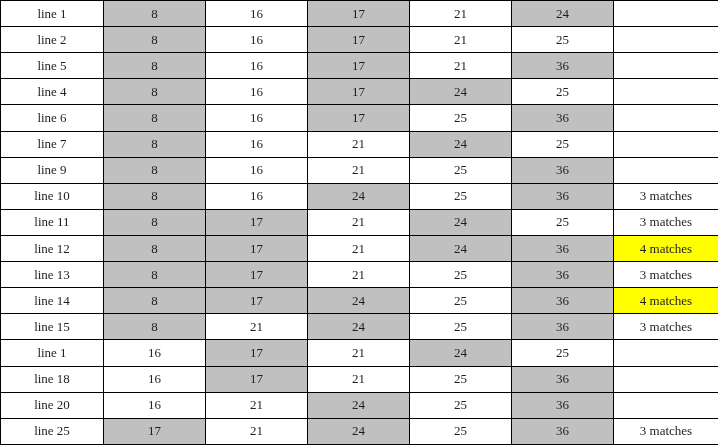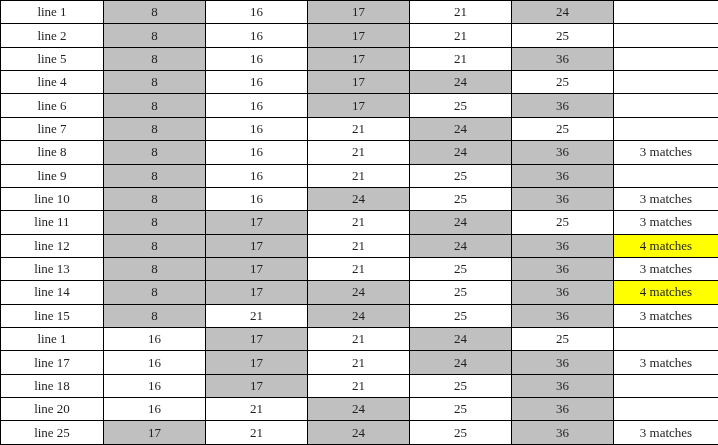--- a/index.html
+++ b/index.html
@@ -111,29 +111,20 @@
         <tr>
           <td>line 7</td>
           <td class="matched">8</td>
           <td>16</td>
           <td>21</td>
           <td class="matched">24</td>
           <td>25</td>
           <td></td>
         </tr>
         <tr>
-          <td>line 8</td>
-          <td class="matched">8</td>
-          <td>16</td>
-          <td>21</td>
-          <td class="matched">24</td>
-          <td class="matched">36</td>
-          <td>3 matches</td>
-        </tr>
-        <tr>
           <td>line 9</td>
           <td class="matched">8</td>
           <td>16</td>
           <td>21</td>
           <td>25</td>
           <td class="matched">36</td>
           <td></td>
         </tr>
         <tr>
           <td>line 10</td>
@@ -190,29 +181,20 @@
           <td>3 matches</td>
         </tr>
         <tr>
           <td>line 1</td>
           <td>16</td>
           <td class="matched">17</td>
           <td>21</td>
           <td class="matched">24</td>
           <td>25</td>
           <td></td>
-        </tr>
-        <tr>
-          <td>line 17</td>
-          <td>16</td>
-          <td class="matched">17</td>
-          <td>21</td>
-          <td class="matched">24</td>
-          <td class="matched">36</td>
-          <td>3 matches</td>
         </tr>
         <tr>
           <td>line 18</td>
           <td>16</td>
           <td class="matched">17</td>
           <td>21</td>
           <td>25</td>
           <td class="matched">36</td>
           <td></td>
         </tr>

